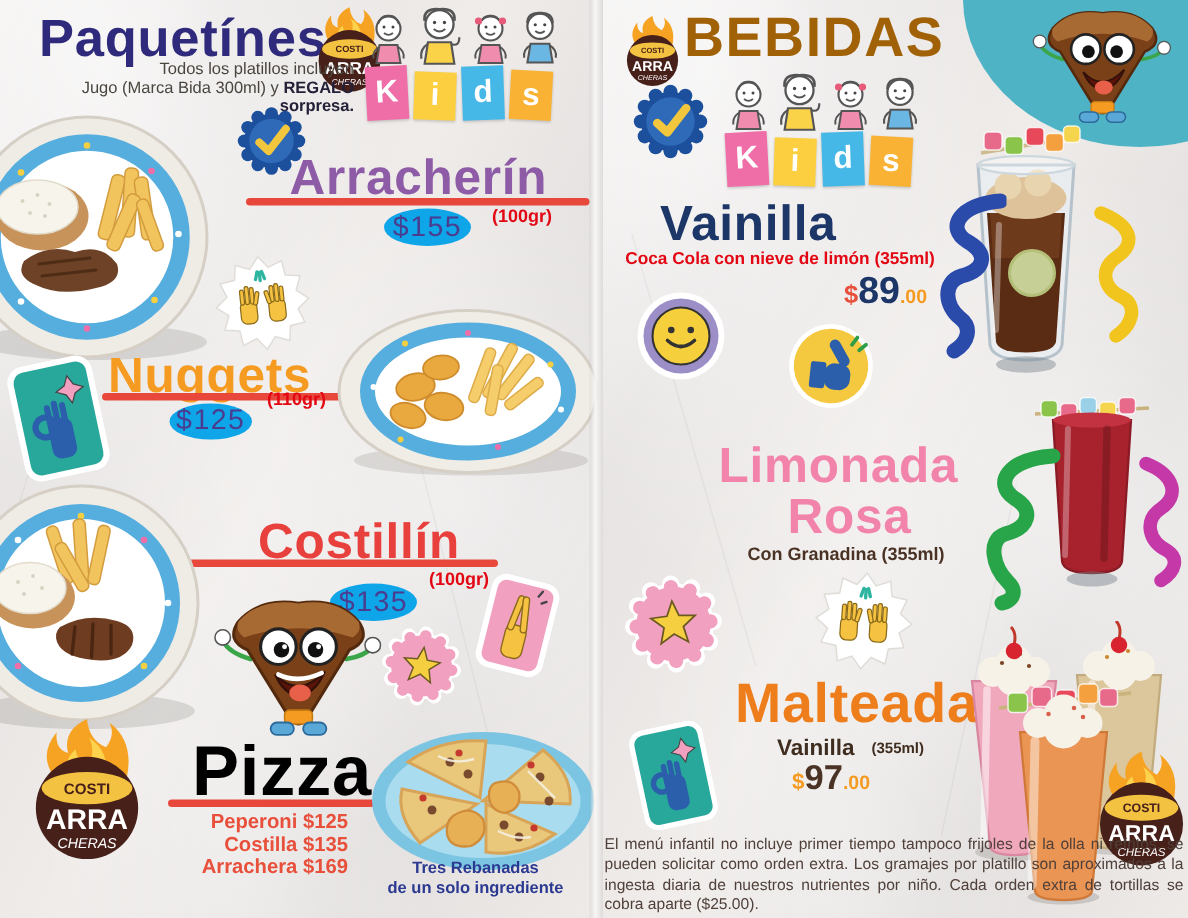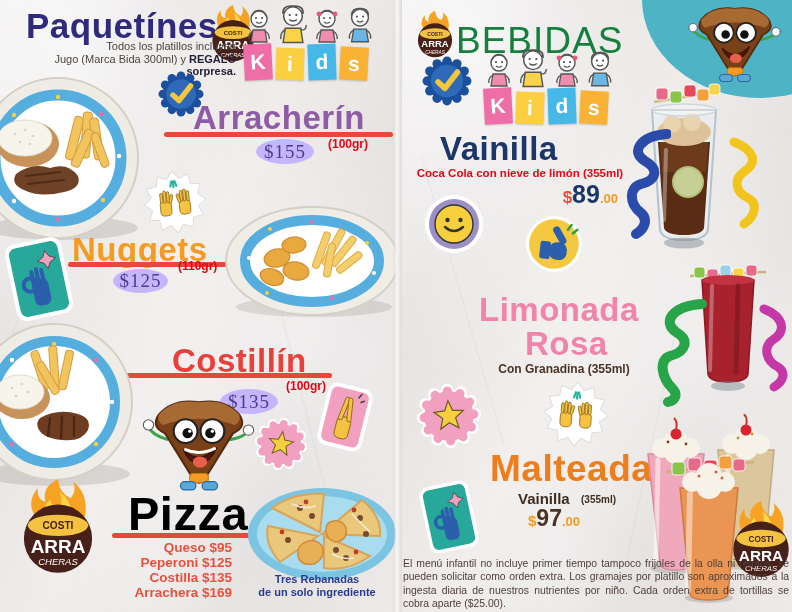--- a/index.html
+++ b/index.html
@@ -14,21 +14,21 @@
       linear-gradient(115deg,#f2f0ef 0%,#e6e3e2 22%,#efecea 48%,#e2dfde 74%,#edeae8 100%);
   }
   .crease { position:absolute; background:rgba(120,115,112,.08); }
   .page-gap { position:absolute; top:0; height:612px; width:9px;
     background:linear-gradient(90deg, rgba(0,0,0,.05), #f7f6f5 45%, rgba(0,0,0,.06)); }
 
   .big-title { font-weight:600; letter-spacing:.5px; }
   .item-title { font-weight:600; letter-spacing:.5px; white-space:nowrap; }
   .underline { background:#e8483c; border-radius:3px; }
   .weight { font-size:12px; font-weight:700; color:#e30613; white-space:nowrap; }
-  .price-oval { background:#c4b5fd; border-radius:50%; display:flex; align-items:center; justify-content:center;font-family:Liberation Serif, serif; }
+  .price-oval { background:#0ea5e9; border-radius:50%; display:flex; align-items:center; justify-content:center; }
   .price-oval span { color:#4a3d8f; font-size:19px; font-weight:500; letter-spacing:1px; }
 
   .subtitle { font-size:11px; color:#4a463f; text-align:right; line-height:12.5px; }
   .subtitle b { color:#232038; font-weight:700; }
 
   .kids-row { display:flex; gap:3px; align-items:flex-end; }
   .kids-blocks { display:flex; gap:4px; margin-top:-4px; }
   .kblock { width:28px; height:36px; display:flex; align-items:center; justify-content:center;
             color:#fff; font-size:21px; font-weight:700; box-shadow:0 1px 2px rgba(0,0,0,.18); }
   .kb0 { background:#ef6ea8; transform:rotate(-3deg); }
@@ -397,21 +397,20 @@
       <ellipse cx="30" cy="37.5" rx="24" ry="8.5" fill="#f2c240"></ellipse>
       <text x="30" y="40.5" text-anchor="middle" font-size="8" font-weight="bold" fill="#47201a">COSTI</text>
       <text x="30" y="59" text-anchor="middle" font-size="15" font-weight="bold" fill="#ffffff">ARRA</text>
       <text x="30" y="69" text-anchor="middle" font-size="7.5" font-style="italic" fill="#ffffff">CHERAS</text>
     </svg>
   </div>
 
   <div class="abs item-title" style="left:128px;top:486px;font-size:47px;color:#000000;">Pizza</div>
   <div class="abs underline" style="left:112px;top:533px;width:138px;height:5px;"></div>
   <div class="abs pizza-opts" style="left:56px;top:540px;width:176px;">
-    <div>Queso $95</div>
     <div>Peperoni $125</div>
     <div>Costilla $135</div>
     <div>Arrachera $169</div>
   </div>
 
   <div class="abs" style="left:244px;top:474px;">
     <svg width="152" height="112" viewBox="0 0 152 112">
       <ellipse cx="78" cy="60" rx="74" ry="46" fill="#7cc5e2"></ellipse>
       <ellipse cx="78" cy="60" rx="65" ry="38" fill="#a9dcef"></ellipse>
       <path d="M76 58 L28 34 Q50 18 80 20 Z" fill="#e9c87c" stroke="#d8a558" stroke-width="2"></path>
@@ -484,21 +483,21 @@
     <svg width="38" height="48" viewBox="0 0 60 76">
       <path d="M13 32 Q4 20 14 8 Q13 17 20 19 Q17 7 30 1 Q31 12 40 16 Q45 10 42 3 Q55 13 51 32 Z" fill="#f6a324"></path>
       <circle cx="30" cy="48" r="27" fill="#47201a"></circle>
       <ellipse cx="30" cy="37.5" rx="24" ry="8.5" fill="#f2c240"></ellipse>
       <text x="30" y="40.5" text-anchor="middle" font-size="8" font-weight="bold" fill="#47201a">COSTI</text>
       <text x="30" y="59" text-anchor="middle" font-size="15" font-weight="bold" fill="#ffffff">ARRA</text>
       <text x="30" y="69" text-anchor="middle" font-size="7.5" font-style="italic" fill="#ffffff">CHERAS</text>
     </svg>
   </div>
 
-  <div class="abs big-title" style="left:456px;top:20px;font-size:37px;font-weight:400;letter-spacing:1px;color:#15803d;">BEBIDAS</div>
+  <div class="abs big-title" style="left:456px;top:4px;font-size:37px;font-weight:700;letter-spacing:1px;color:#a16207;">BEBIDAS</div>
 
   <div class="abs" style="left:422px;top:56px;">
     <svg width="50" height="50" viewBox="-1 -1 48 48">
       <g fill="#1c4f9c">
           <circle cx="23" cy="23" r="19"></circle>
           <circle cx="42" cy="23" r="4.5"></circle>
           <circle cx="39.5" cy="32.5" r="4.5"></circle>
           <circle cx="32.5" cy="39.5" r="4.5"></circle>
           <circle cx="23" cy="42" r="4.5"></circle>
           <circle cx="13.5" cy="39.5" r="4.5"></circle>

